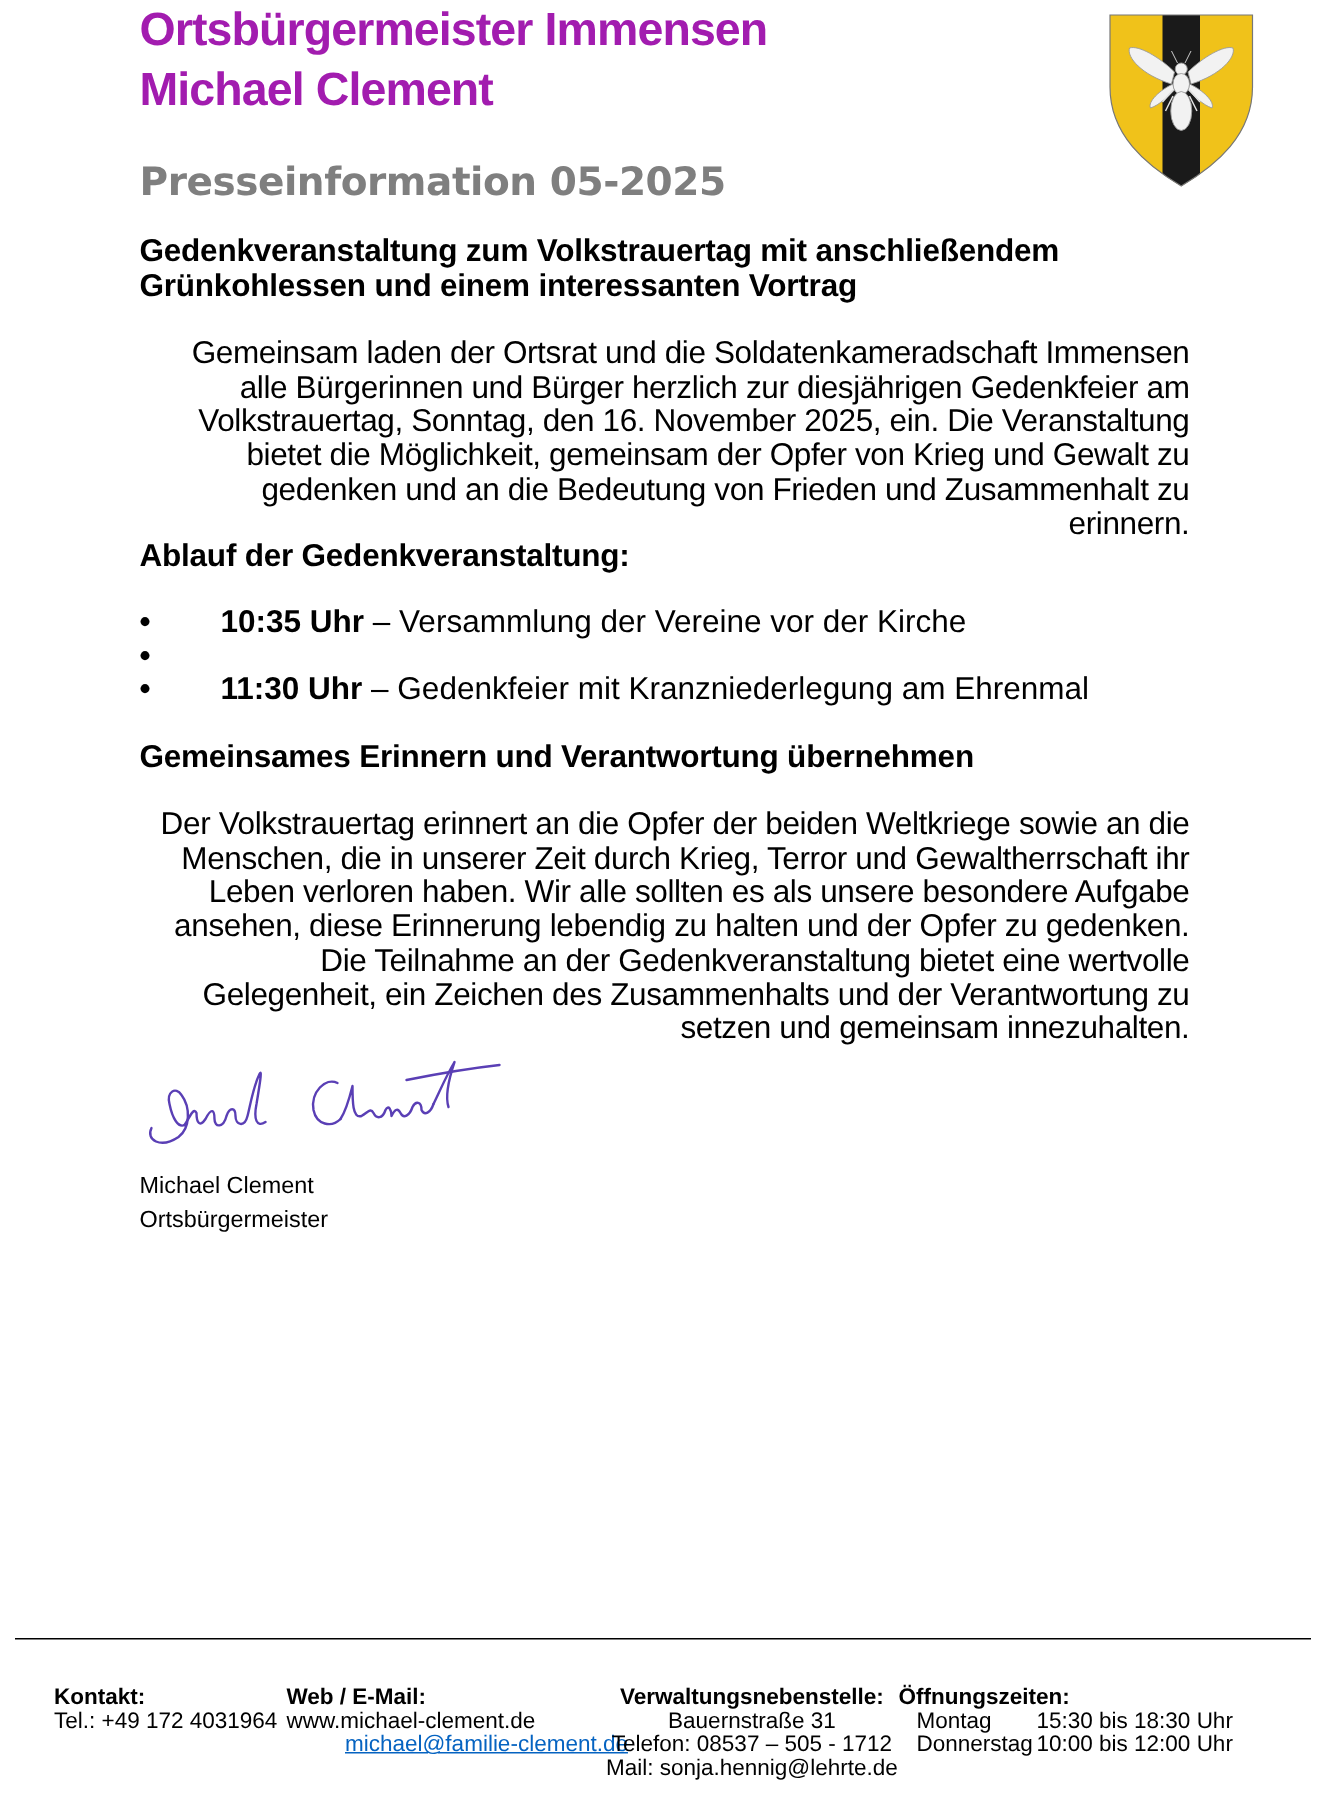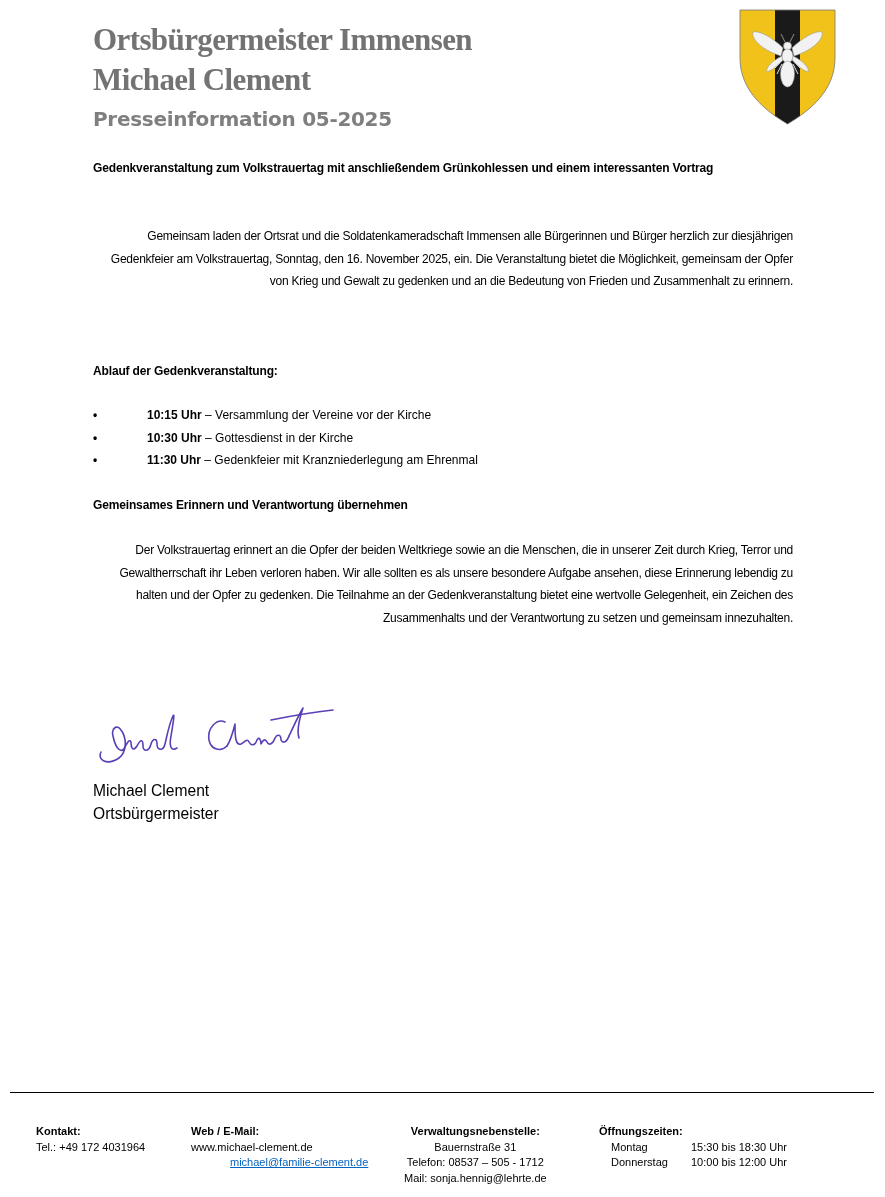--- a/index.html
+++ b/index.html
@@ -2,52 +2,52 @@
 <html><head>
   <meta charset="utf-8">
   <style>
     html, body { margin: 0; padding: 0; background: #ffffff; }
     body {
       width: 885px; height: 1197px; position: relative; overflow: hidden;
       font-family: "Liberation Sans", "DejaVu Sans", sans-serif;
       color: #000;
     }
     .title {
-      position: absolute; left: 93px; top: 20px;
-      font-family: Liberation Serif, serif; font-weight: bold;
-      font-size: 31px; line-height: 40px; color: #737373;
+      position: absolute; left: 93px; top: 0;
+      font-family: Liberation Sans, sans-serif; font-weight: bold;
+      font-size: 31px; line-height: 40px; color: #a21caf;
       letter-spacing: -0.6px;
     }
     .title .l2 { display: block; }
     .subtitle {
       position: absolute; left: 93px; top: 107px;
       font-family: "DejaVu Sans", sans-serif; font-weight: bold;
-      font-size: 20px; color: #7f7f7f; letter-spacing: -0.3px;
+      font-size: 26px; color: #7f7f7f; letter-spacing: -0.3px;
     }
     .crest { position: absolute; left: 739px; top: 8px; width: 97px; height: 117px; }
 
-    .content { position: absolute; left: 93px; width: 700px; font-size: 12px; line-height: 22.7px; }
+    .content { position: absolute; left: 93px; width: 700px; font-size: 21px; line-height: 22.7px; }
     .heading { font-weight: bold; letter-spacing: -0.15px; }
     .para { letter-spacing: -0.25px; text-align: right; }
     .h1 { top: 157px; }
     .p1 { top: 225px; }
     .h2 { top: 360px; }
     .list { top: 404px; }
     .list-item { position: relative; height: 22.7px; }
     .bullet { position: absolute; left: 0; top: 0; font-weight: bold; }
     .time { position: absolute; left: 54px; font-weight: bold; }
     .item-text { }
     .h3 { top: 494px; }
     .p2 { top: 539px; }
 
     .signature { position: absolute; left: 93px; top: 694px; width: 245px; height: 78px; }
     .sig-name { position: absolute; left: 93px; top: 779px; font-size: 15.6px; line-height: 23px; }
 
     .footer-line { position: absolute; left: 10px; top: 1092px; width: 864px; height: 1px; background: #000; }
-    .fcol { position: absolute; top: 1124px; font-size: 11px; line-height: 15.7px; }
+    .fcol { position: absolute; top: 1124px; font-size: 15px; line-height: 15.7px; }
     .fcol .fh { font-weight: bold; }
     .fcol a { color: #0563c1; text-decoration: underline; padding-left: 39px; }
     .fc1 { left: 36px; }
     .fc2 { left: 191px; }
     .fc3 { left: 404px; text-align: center; }
     .fc4 { left: 599px; }
     .hours-row { display: flex; padding-left: 12px; }
     .hours-row .day { width: 80px; }
   </style>
 </head>
@@ -83,25 +83,24 @@
   </g>
 </svg>
 
 <div class="content heading h1">Gedenkveranstaltung zum Volkstrauertag mit anschließendem Grünkohlessen und einem interessanten Vortrag</div>
 <div class="content para p1">Gemeinsam laden der Ortsrat und die Soldatenkameradschaft Immensen alle Bürgerinnen und Bürger herzlich zur diesjährigen Gedenkfeier am Volkstrauertag, Sonntag, den 16. November 2025, ein. Die Veranstaltung bietet die Möglichkeit, gemeinsam der Opfer von Krieg und Gewalt zu gedenken und an die Bedeutung von Frieden und Zusammenhalt zu erinnern.</div>
 <div class="content heading h2">Ablauf der Gedenkveranstaltung:</div>
 
 <div class="content list">
   <div class="list-item">
     <span class="bullet">•</span>
-    <span class="time"><span>10:15 Uhr</span><span class="item-text" style="font-weight:normal"> – Versammlung der Vereine vor der Kirche</span></span>
+    <span class="time"><span>10:35 Uhr</span><span class="item-text" style="font-weight:normal"> – Versammlung der Vereine vor der Kirche</span></span>
   </div>
   <div class="list-item">
     <span class="bullet">•</span>
-    <span class="time"><span>10:30 Uhr</span><span class="item-text" style="font-weight:normal"> – Gottesdienst in der Kirche</span></span>
   </div>
   <div class="list-item">
     <span class="bullet">•</span>
     <span class="time"><span>11:30 Uhr</span><span class="item-text" style="font-weight:normal"> – Gedenkfeier mit Kranzniederlegung am Ehrenmal</span></span>
   </div>
 </div>
 
 <div class="content heading h3">Gemeinsames Erinnern und Verantwortung übernehmen</div>
 <div class="content para p2">Der Volkstrauertag erinnert an die Opfer der beiden Weltkriege sowie an die Menschen, die in unserer Zeit durch Krieg, Terror und Gewaltherrschaft ihr Leben verloren haben. Wir alle sollten es als unsere besondere Aufgabe ansehen, diese Erinnerung lebendig zu halten und der Opfer zu gedenken. Die Teilnahme an der Gedenkveranstaltung bietet eine wertvolle Gelegenheit, ein Zeichen des Zusammenhalts und der Verantwortung zu setzen und gemeinsam innezuhalten.</div>
 

